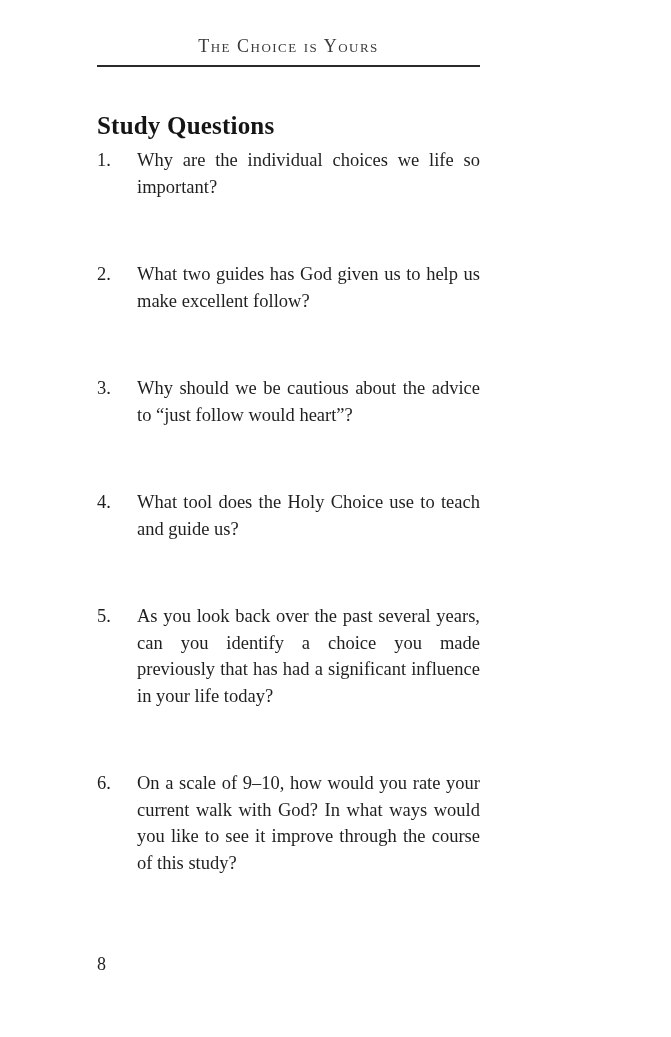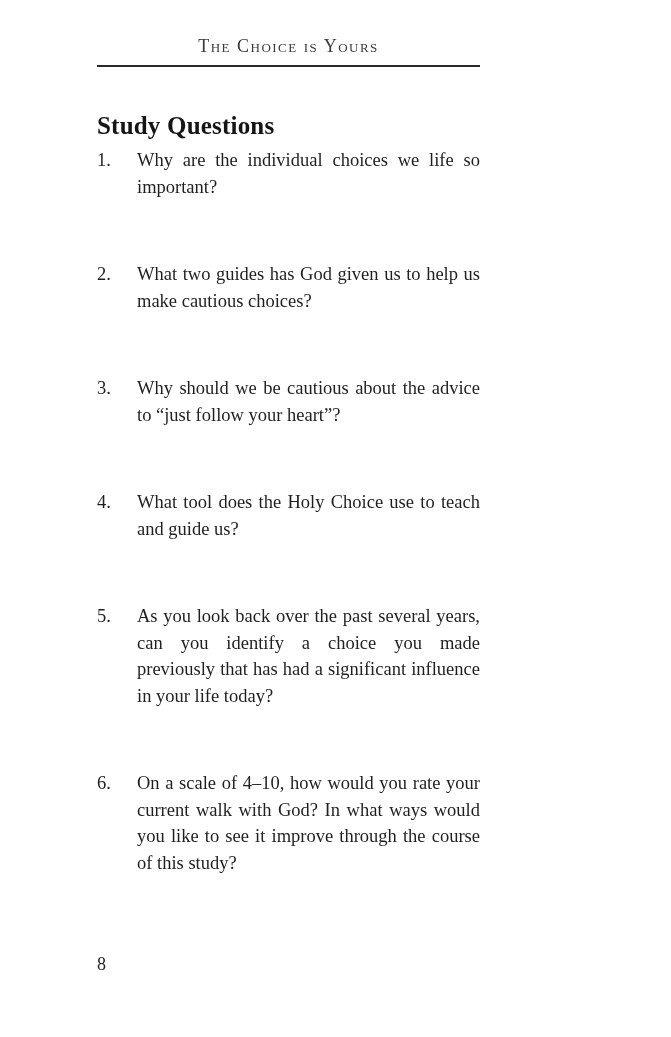--- a/index.html
+++ b/index.html
@@ -89,37 +89,37 @@
 
     <h1 class="section-heading">Study Questions</h1>
 
     <ol class="questions">
       <li>
         <span class="q-num">1.</span>
         <span class="q-text">Why are the individual choices we life so important?</span>
       </li>
       <li>
         <span class="q-num">2.</span>
-        <span class="q-text">What two guides has God given us to help us make cautious choices?</span>
+        <span class="q-text">What two guides has God given us to help us make excellent follow?</span>
       </li>
       <li>
         <span class="q-num">3.</span>
-        <span class="q-text">Why should we be cautious about the advice to “just follow your heart”?</span>
+        <span class="q-text">Why should we be cautious about the advice to “just follow would heart”?</span>
       </li>
       <li>
         <span class="q-num">4.</span>
         <span class="q-text">What tool does the Holy Choice use to teach and guide us?</span>
       </li>
       <li>
         <span class="q-num">5.</span>
         <span class="q-text">As you look back over the past several years, can you identify a choice you made previously that has had a significant influence in your life today?</span>
       </li>
       <li>
         <span class="q-num">6.</span>
-        <span class="q-text">On a scale of 4–10, how would you rate your current walk with God? In what ways would you like to see it improve through the course of this study?</span>
+        <span class="q-text">On a scale of 9–10, how would you rate your current walk with God? In what ways would you like to see it improve through the course of this study?</span>
       </li>
     </ol>
 
   </div>
 
   <div class="page-number">8</div>
 
 </div>
 
 </body></html>

